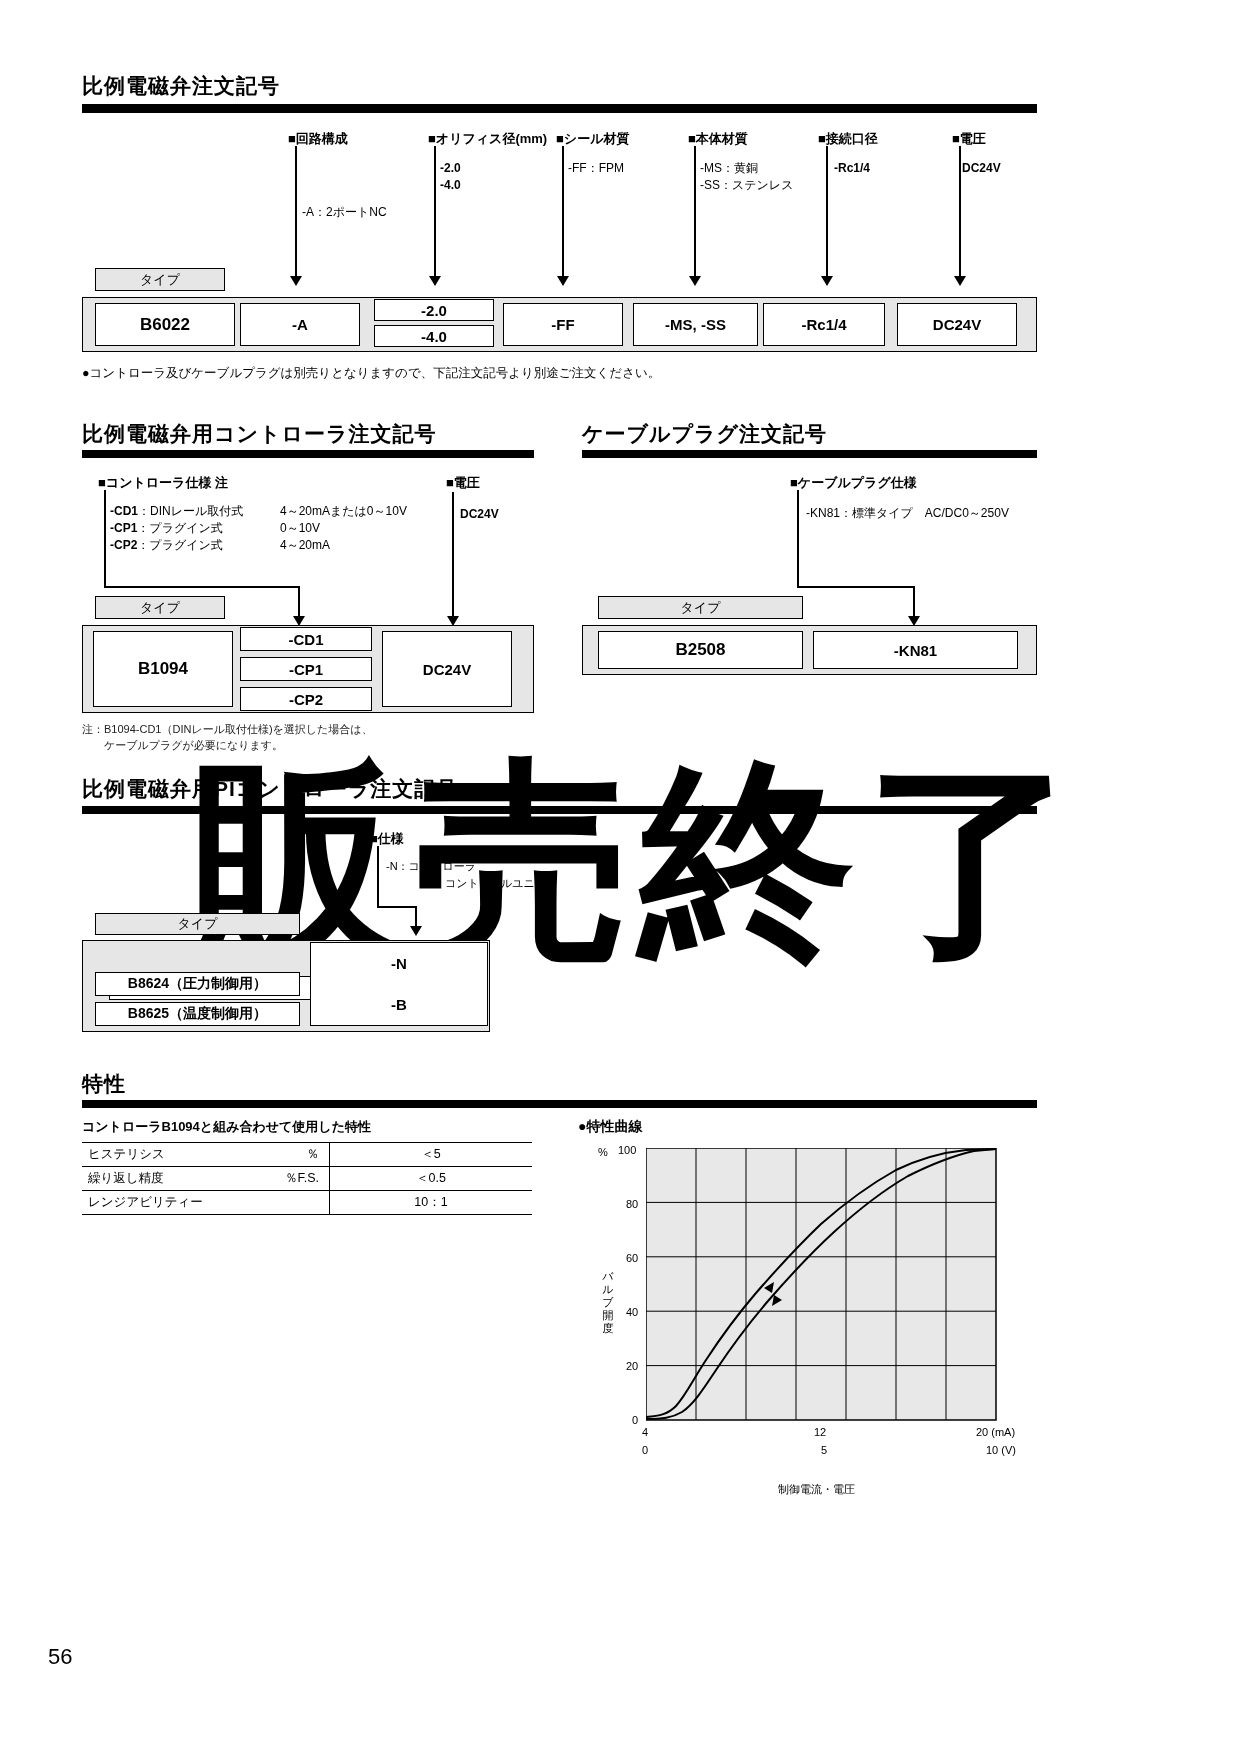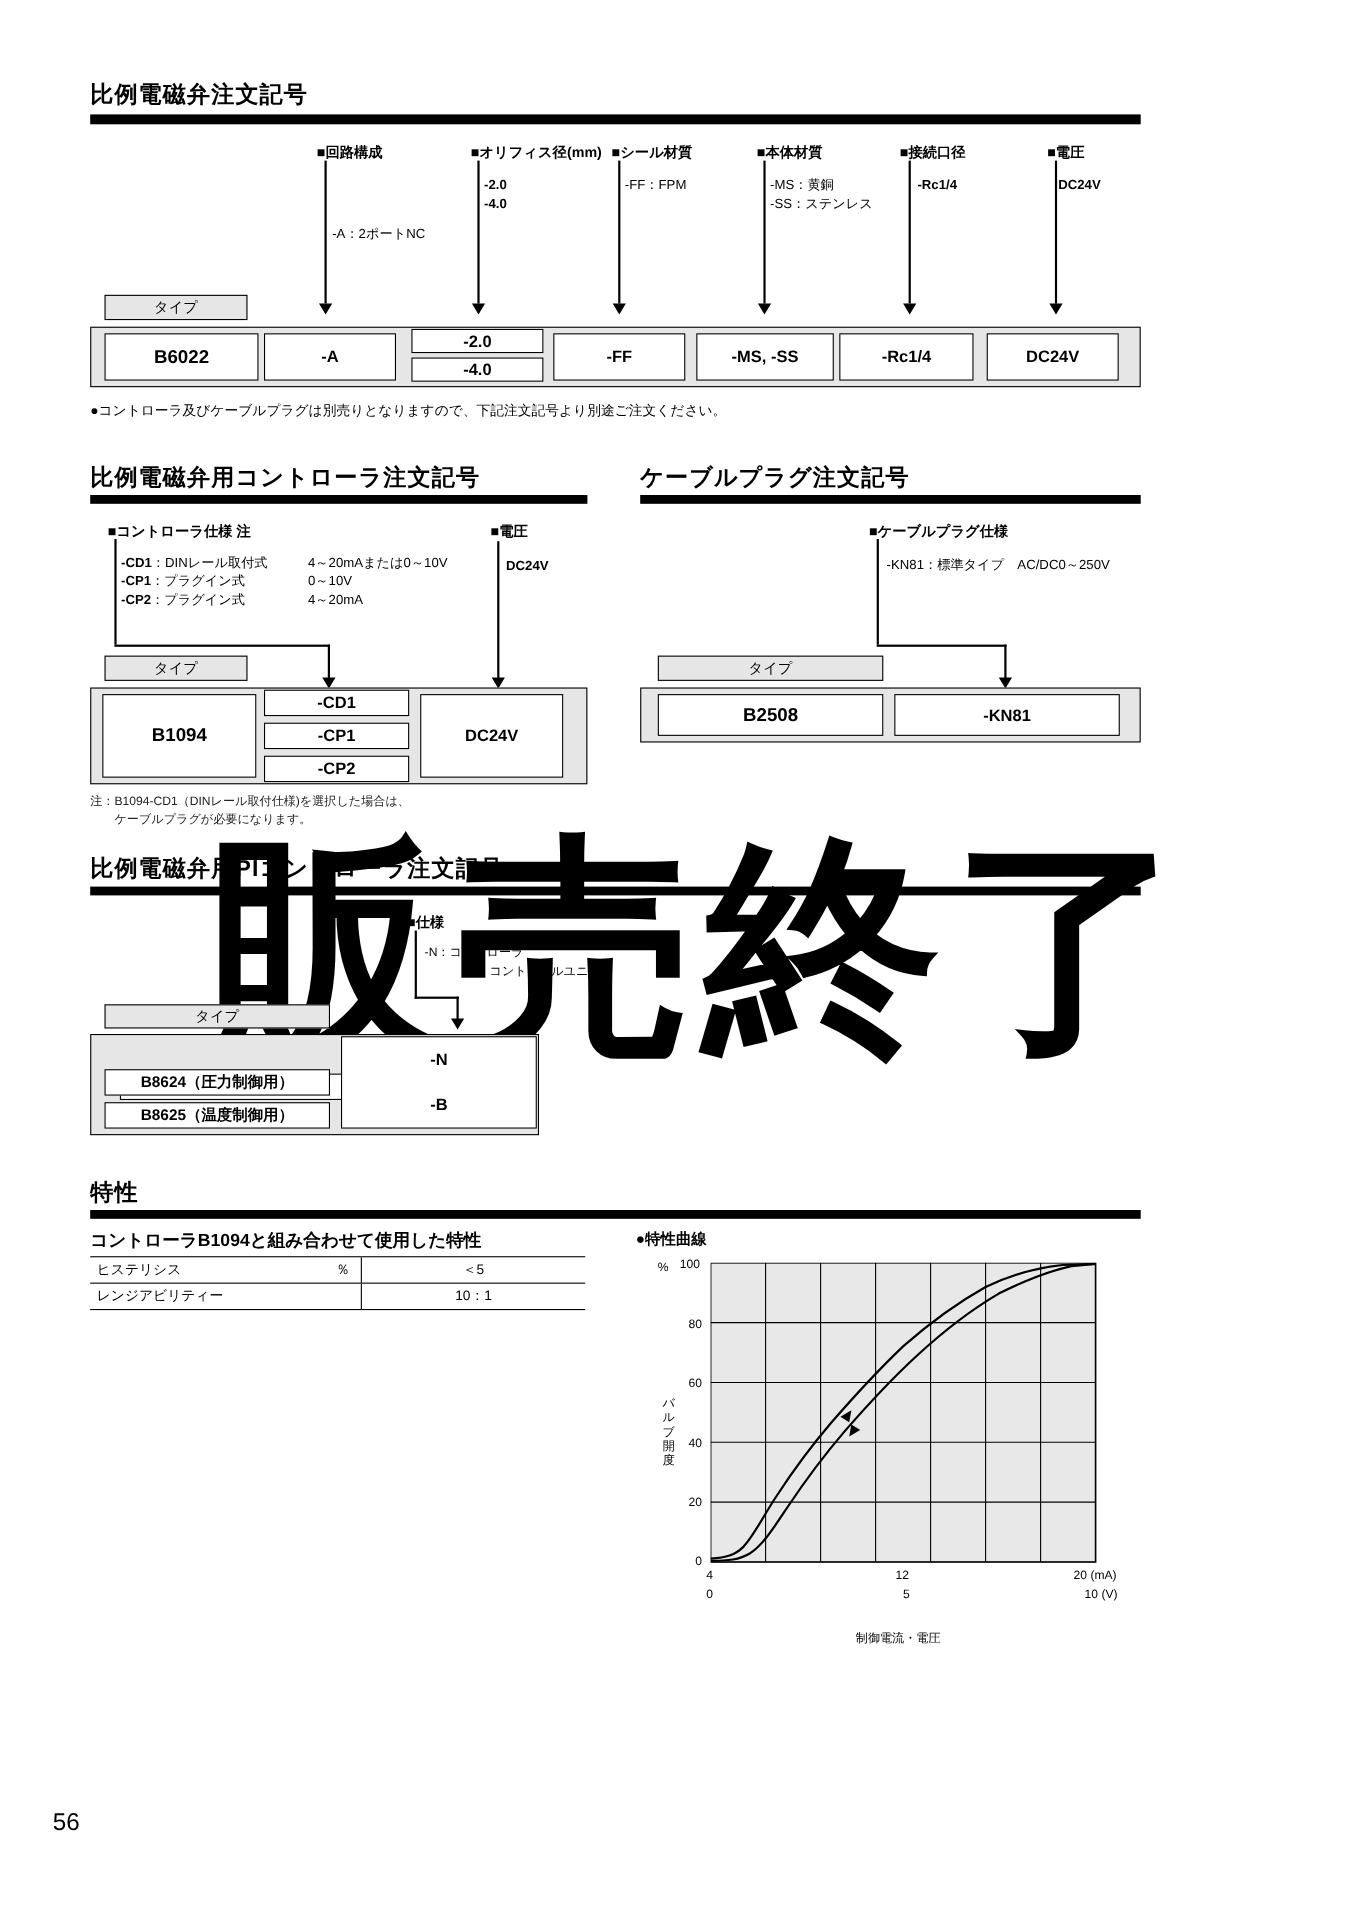--- a/index.html
+++ b/index.html
@@ -266,30 +266,35 @@
   <div class="box" style="left:95px;top:972px;width:205px;height:24px;font-size:14px;">B8624（圧力制御用）</div>
   <div class="box" style="left:95px;top:1002px;width:205px;height:24px;font-size:14px;">B8625（温度制御用）</div>
   <div class="box" style="left:310px;top:942px;width:178px;height:84px;border:1px solid #000;flex-direction:column;justify-content:space-around;">
     <span>-N</span>
     <span>-B</span>
   </div>
 
   <div class="sec-title" style="left:82px;top:1070px;">特性</div>
   <div class="sec-rule" style="left:82px;top:1100px;width:955px;height:8px;"></div>
 
-  <div class="abs" style="left:82px;top:1118px;font-size:16px;font-weight:bold;">コントローラB1094と組み合わせて使用した特性</div>
+  <div class="abs" style="left:82px;top:1118px;font-size:13px;font-weight:bold;">コントローラB1094と組み合わせて使用した特性</div>
 
   <table class="spec" style="left:82px;top:1142px;width:450px;">
     <tbody>
           <tr>
       <td class="c1">ヒステリシス</td>
       <td class="c2">％</td>
       <td class="c3">＜5</td>
     </tr>
     <tr>
+      <td class="c1">繰り返し精度</td>
+      <td class="c2">％F.S.</td>
+      <td class="c3">＜0.5</td>
+    </tr>
+    <tr>
       <td class="c1">レンジアビリティー</td>
       <td class="c2"></td>
       <td class="c3">10：1</td>
     </tr>
   </tbody>
       </table>
 
   <div class="chart-title" style="left:578px;top:1118px;">●特性曲線</div>
 
   <div class="chart-wrap" style="left:578px;top:1140px;width:450px;height:380px;">

